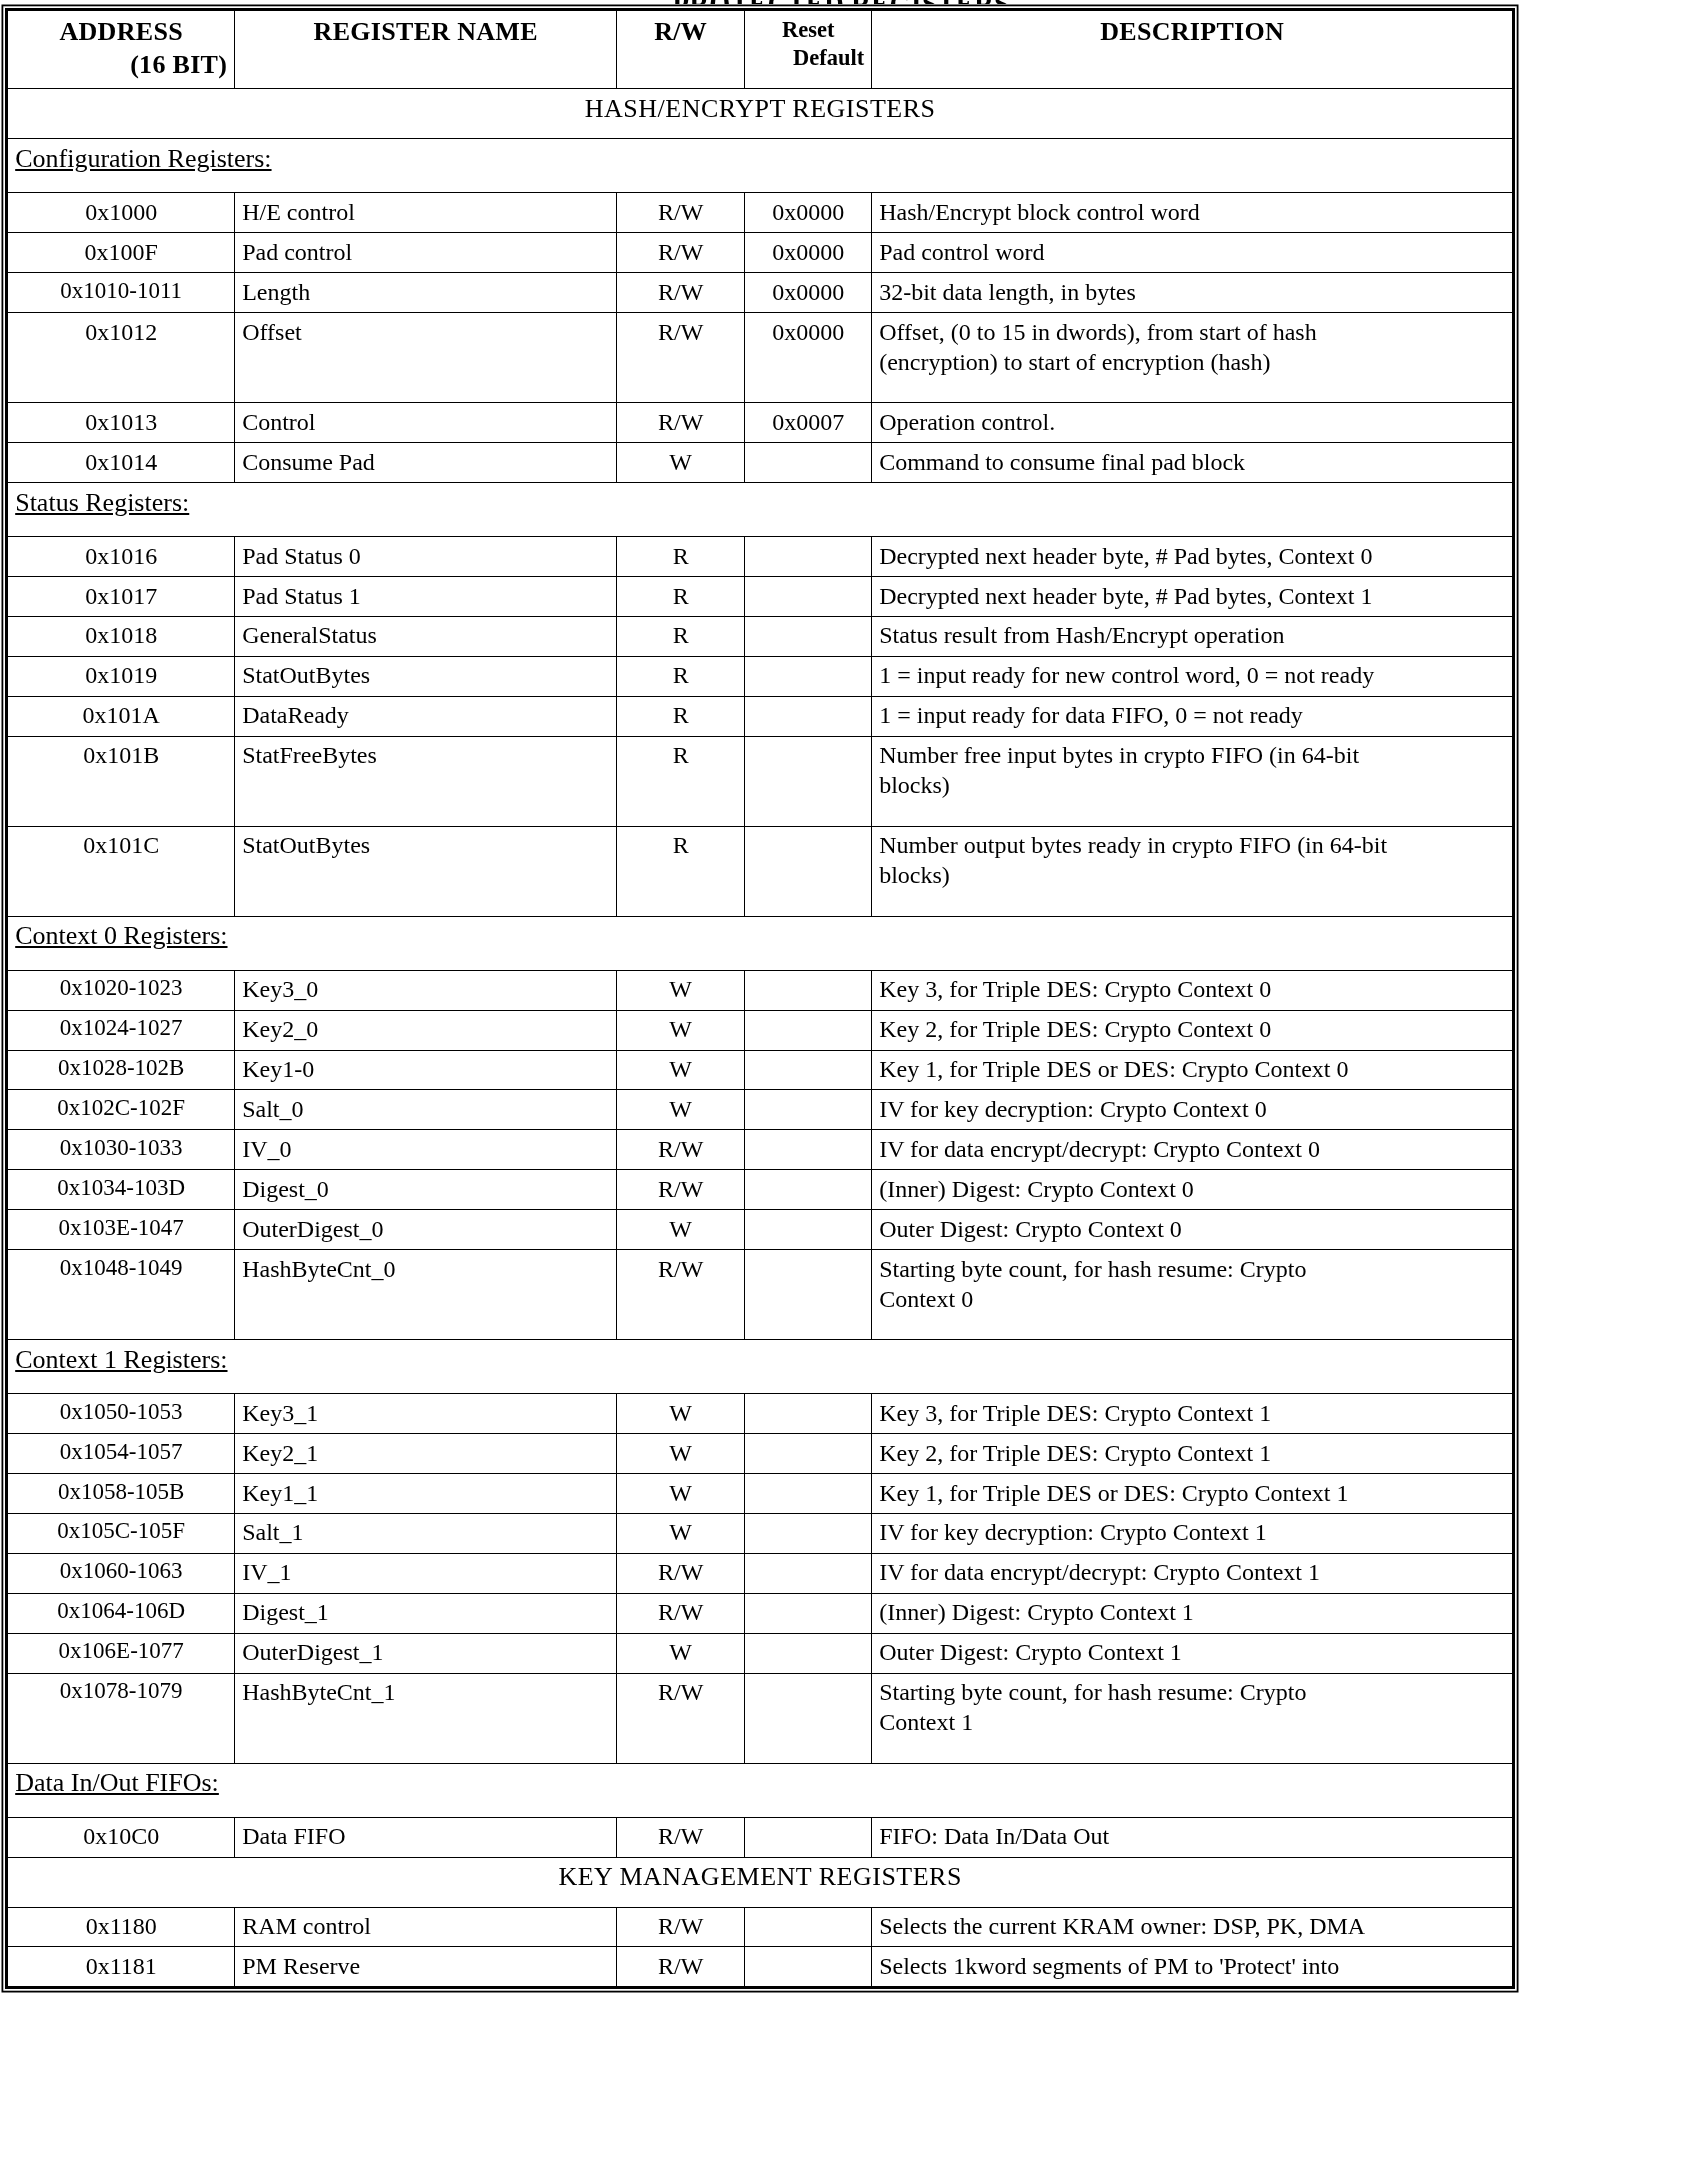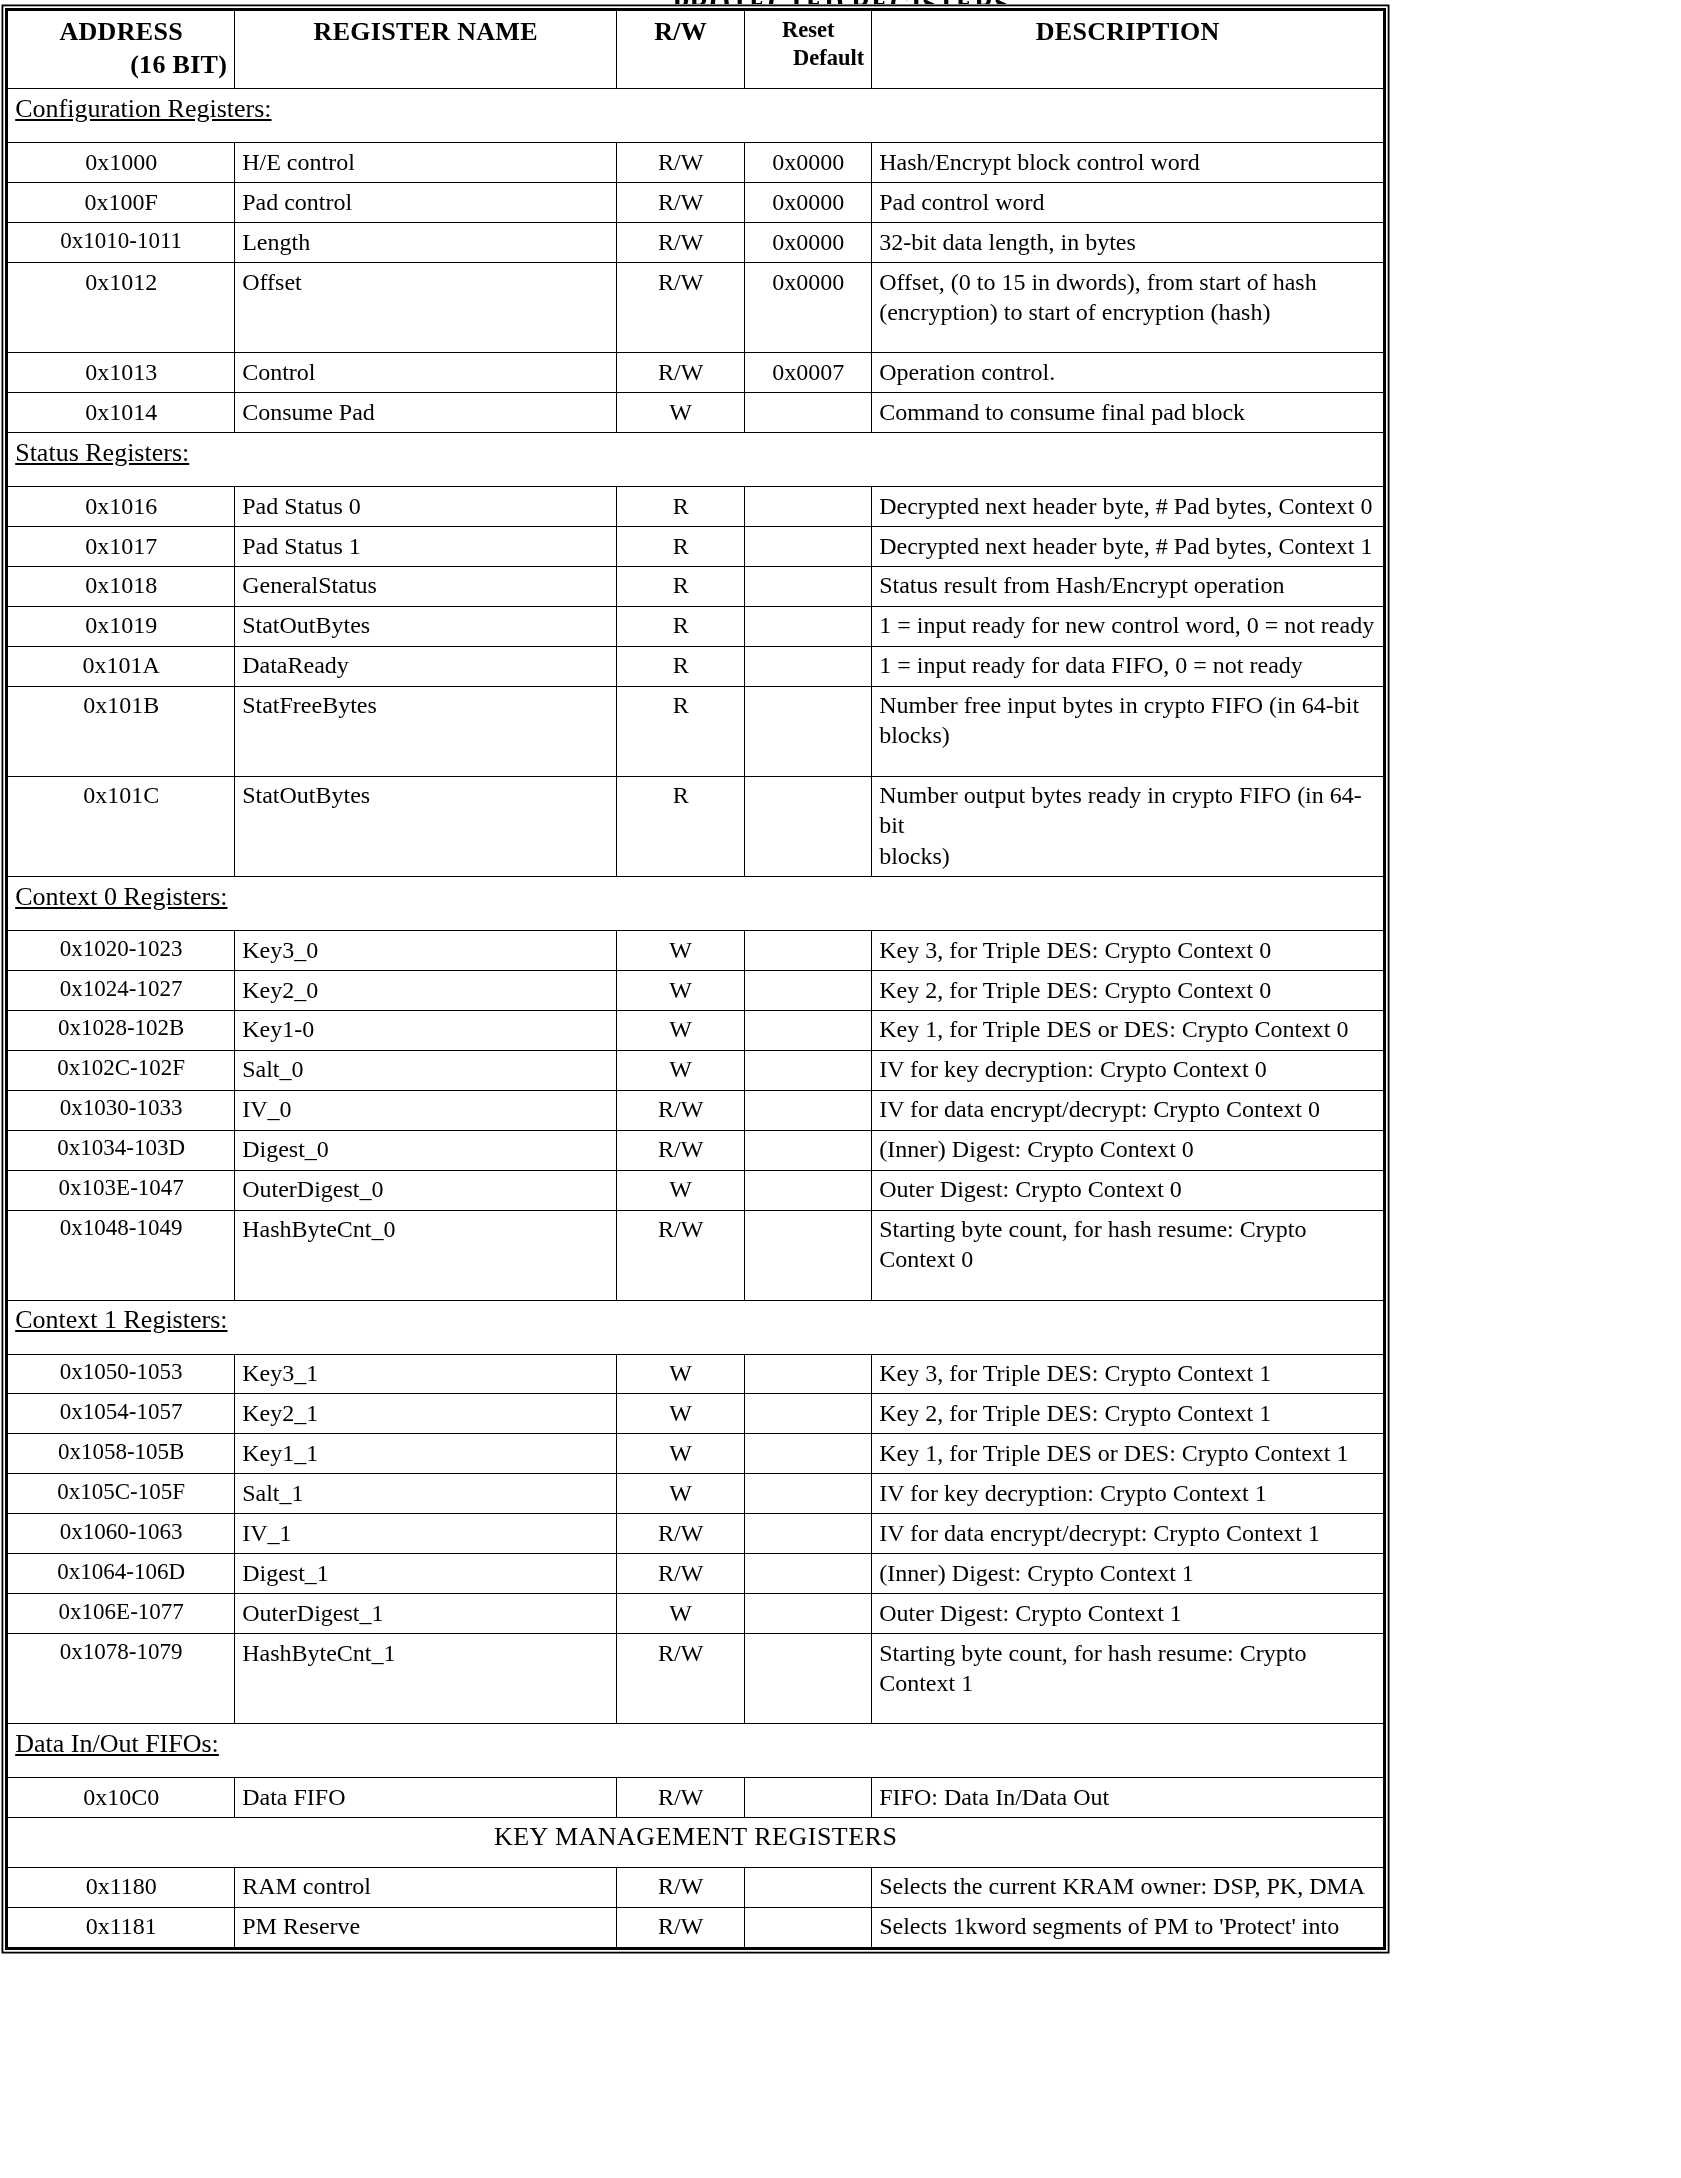--- a/index.html
+++ b/index.html
@@ -35,21 +35,21 @@
     font-family: "Liberation Serif", "DejaVu Serif", serif;
     overflow: hidden;
     height: 14px;
     line-height: 28px;
   }
 
   #table-wrap {
     position: absolute;
     top: 7.8px;
     left: 5.2px;
-    width: 1381px;
+    width: 1510px;
     border: 2.6px solid #000;
     box-shadow: 0 0 0 1.7px #fff, 0 0 0 3.5px #000;
     box-sizing: border-box;
     background: #fff;
   }
 
   table.reg {
     border-collapse: collapse;
     width: 100%;
     table-layout: fixed;
@@ -147,20 +147,23 @@
       </colgroup>
       <tbody id="tbody">
           <tr class="hdr">
             <td><span>ADDRESS</span><span class="hdr-l2">(16 BIT)</span></td>
             <td class="">REGISTER NAME</td>
             <td class="">R/W</td>
             <td class="small"><span>Reset</span><span class="hdr-l2">Default</span></td>
             <td class="">DESCRIPTION</td>
           </tr>
           <tr>
+            <td class="banner" colspan="5">HASH/ENCRYPT REGISTERS</td>
+          </tr>
+          <tr>
             <td class="subhead" colspan="5">Configuration Registers:</td>
           </tr>
           <tr>
             <td class="addr">0x1000</td>
             <td class="name">H/E control</td>
             <td class="rw">R/W</td>
             <td class="reset">0x0000</td>
             <td class="desc"><span>Hash/Encrypt block control word</span></td>
           </tr>
           <tr>

